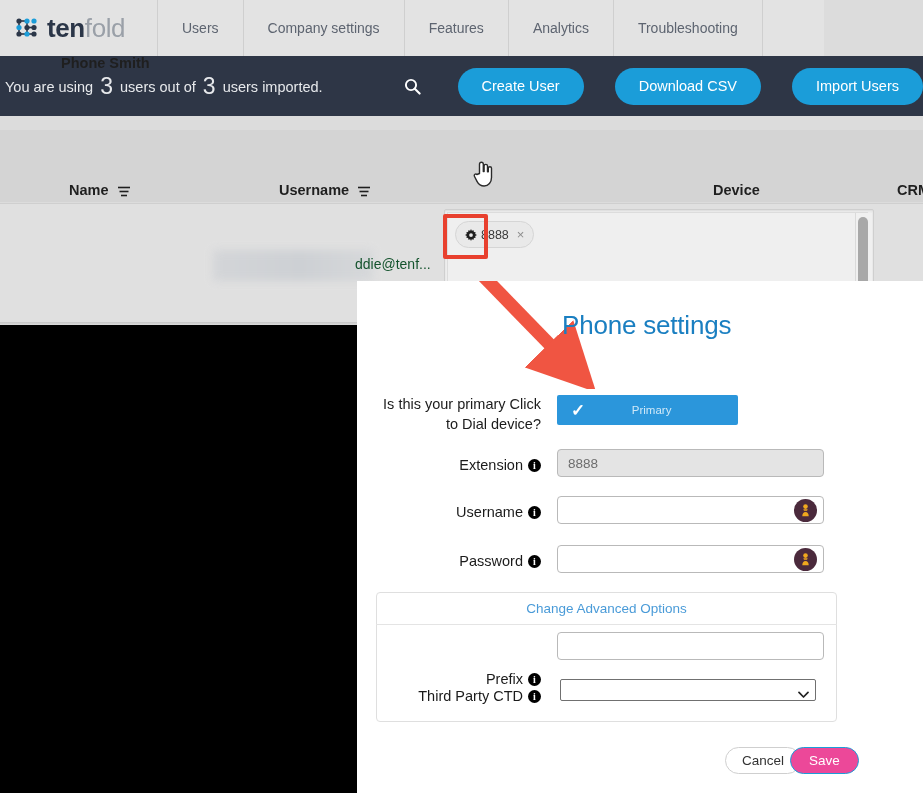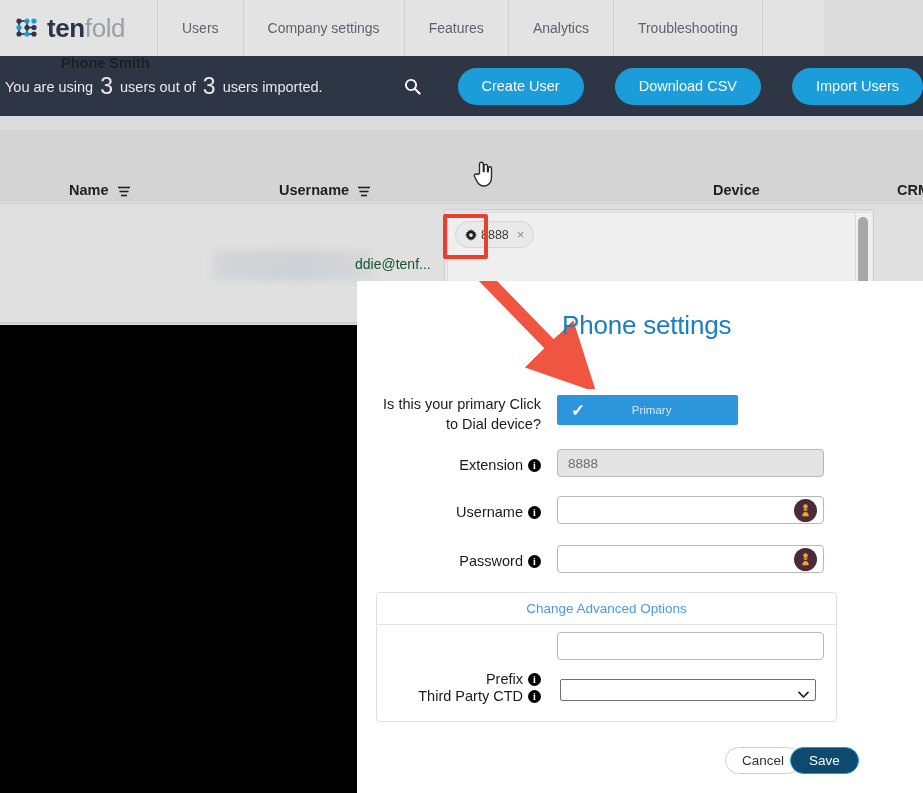--- a/index.html
+++ b/index.html
@@ -123,21 +123,21 @@
   .advhead a{font-size:13.5px;color:#4a9bd8;cursor:pointer;text-decoration:none;}
 
   .sel{position:absolute;left:203px;top:398px;width:256px;height:22px;border:1px solid #707070;
        border-radius:2px;background:#fff;font-family:inherit;font-size:13px;color:#222;
        -webkit-appearance:none;appearance:none;padding:0 6px;box-sizing:border-box;cursor:pointer;}
   .selarrow{position:absolute;left:441px;top:404px;pointer-events:none;}
 
   .btn{position:absolute;height:27px;border-radius:14px;font-family:inherit;font-size:13.5px;
        cursor:pointer;padding:0 16px;box-sizing:border-box;}
   .btn-cancel{left:368px;top:466px;background:#fff;border:1px solid #cfcfcf;color:#333;}
-  .btn-save{left:433px;top:466px;background:#0c4a6e;border:1px solid #1b9dd9;color:#fff;padding:0 18px;}
+  .btn-save{left:433px;top:466px;background:#ec4899;border:1px solid #1b9dd9;color:#fff;padding:0 18px;}
 </style>
 </head>
 <body>
 
 <div id="app">
 
   <div class="topnav">
     <div class="brand">
       <span class="brand-mark">
         <svg viewBox="0 0 26 22" width="26" height="22">

